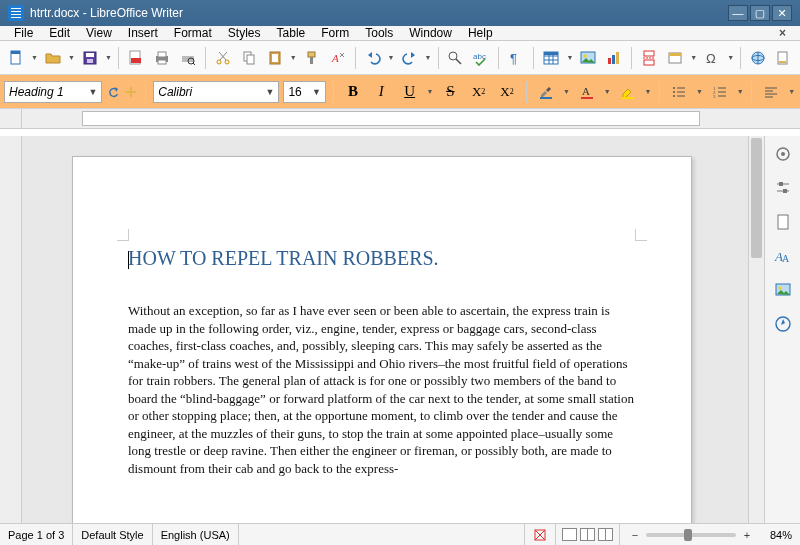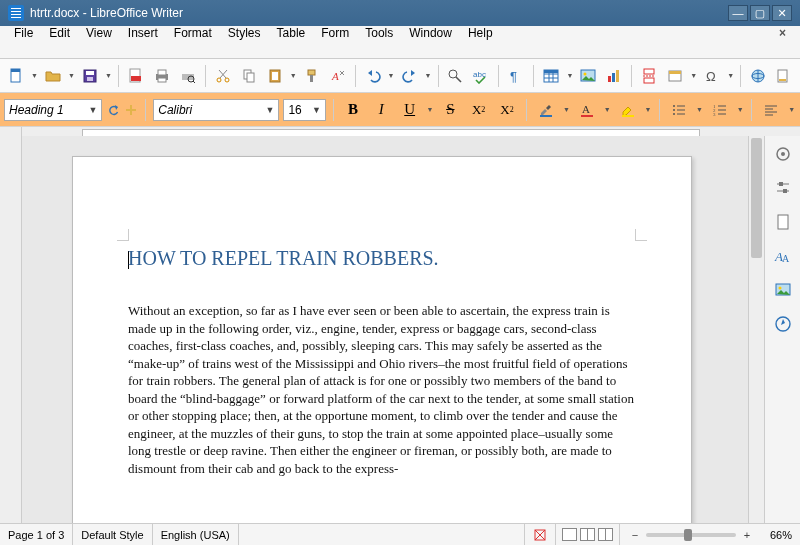--- a/index.html
+++ b/index.html
@@ -3,21 +3,21 @@
 <meta charset="utf-8">
 <style>
   * { box-sizing: border-box; margin: 0; padding: 0; }
   body { font-family: "Segoe UI", "Liberation Sans", Arial, sans-serif; font-size: 12px; background: #fff; width: 800px; height: 545px; overflow: hidden; position: relative; }
   .titlebar { height: 26px; background: linear-gradient(#457097,#3b6790); color: #fff; display: flex; align-items: center; padding: 0 8px; }
   .titlebar .doc-icon { width: 16px; height: 16px; background: #1e7bd0; border-radius: 2px; margin-right: 6px; position: relative; }
   .titlebar .doc-icon::after { content:""; position:absolute; inset:3px 3px 3px 3px; background: repeating-linear-gradient(#fff,#fff 1px,transparent 1px,transparent 3px); }
   .titlebar .title { flex: 1; font-size: 12px; }
   .win-btns { display:flex; gap:2px; }
   .win-btn { width:20px; height:16px; background:#5a82a4; border:1px solid #2d4e6d; color:#fff; display:flex; align-items:center; justify-content:center; font-size:11px; cursor:pointer; }
-  .menubar { height:33px; background:#f5f5f5; border-bottom:1px solid #ccc; display:flex; align-items:flex-start; padding:0 6px; }
+  .menubar { height:15px; background:#f5f5f5; border-bottom:1px solid #ccc; display:flex; align-items:flex-end; padding:0 6px; }
   .menubar span { padding:0 8px; cursor:pointer; }
   .menubar .help-icon { margin-left:auto; margin-right:2px; color:#555; cursor:pointer; padding:0 6px; font-weight:bold; }
   .toolbar { height:34px; background:#fafafa; border-bottom:1px solid #d4d4d4; display:flex; align-items:center; padding:0 4px; gap:2px; overflow:hidden; }
   .tb-btn { width:24px; height:24px; display:flex; align-items:center; justify-content:center; border:1px solid transparent; border-radius:3px; cursor:pointer; position:relative; }
   .tb-sep { width:1px; height:22px; background:#ccc; margin:0 3px; }
   .tb-drop { width:9px; height:24px; display:flex; align-items:center; justify-content:center; cursor:pointer; font-size:7px; color:#555;}
   .toolbar2 { height:34px; background:#fdba74; border-bottom:1px solid #d4d4d4; display:flex; align-items:center; padding:0 4px; gap:4px; overflow:hidden; }
   .combo { height:22px; border:1px solid #aaa; background:#fff; display:flex; align-items:center; padding:0 4px; font-size:12px; cursor:text; }
   .combo .arrow { margin-left:auto; font-size:9px; color:#444; padding-left:4px; cursor:pointer; }
   .combo.style { width:105px; font-style:italic; }
@@ -436,14 +436,14 @@
     <div class="v" style="background:linear-gradient(90deg,#fff 48%,#888 48%,#888 52%,#fff 52%)"></div>
     <div class="v" style="background:linear-gradient(90deg,#fff 48%,#888 48%,#888 52%,#fff 52%)"></div>
   </div>
   <div class="zoom">
     <span class="btn">−</span>
     <div class="slider">
         <div class="handle"></div>
       </div>
     <span class="btn">+</span>
   </div>
-  <div class="cell" style="border-right:none">66%</div>
+  <div class="cell" style="border-right:none">84%</div>
 </div>
 
 </body></html>

